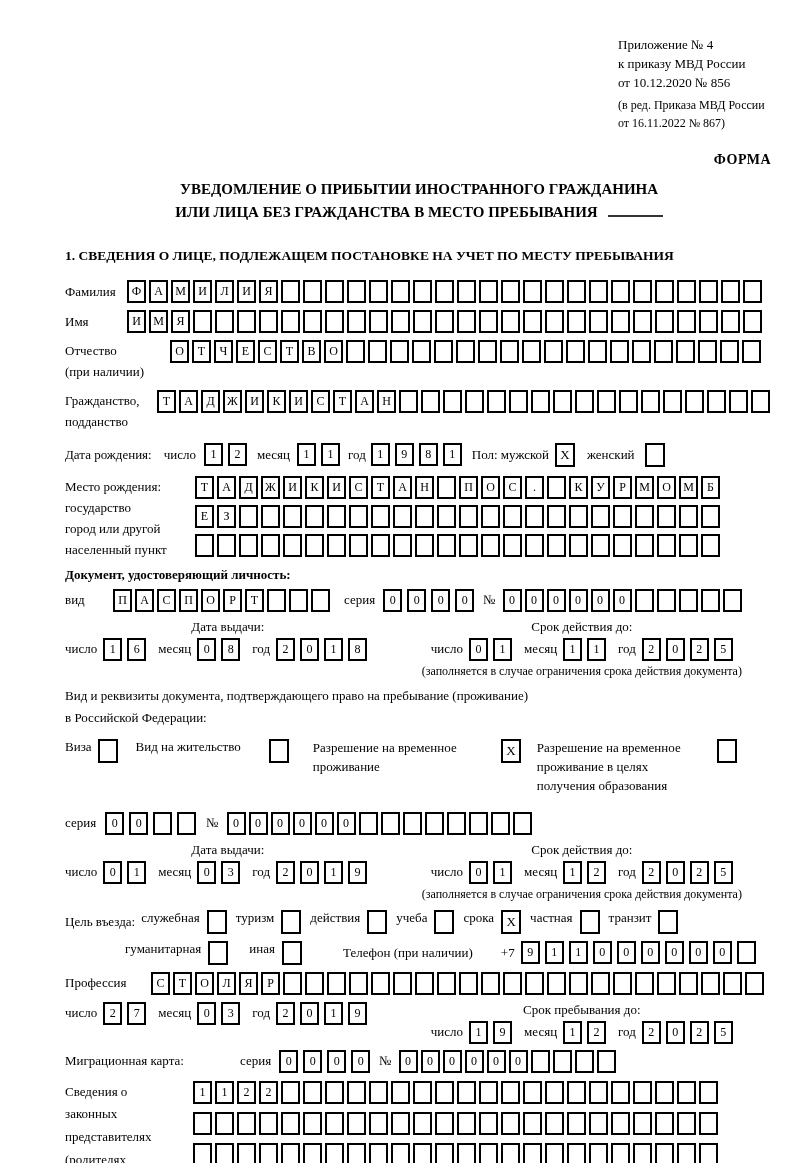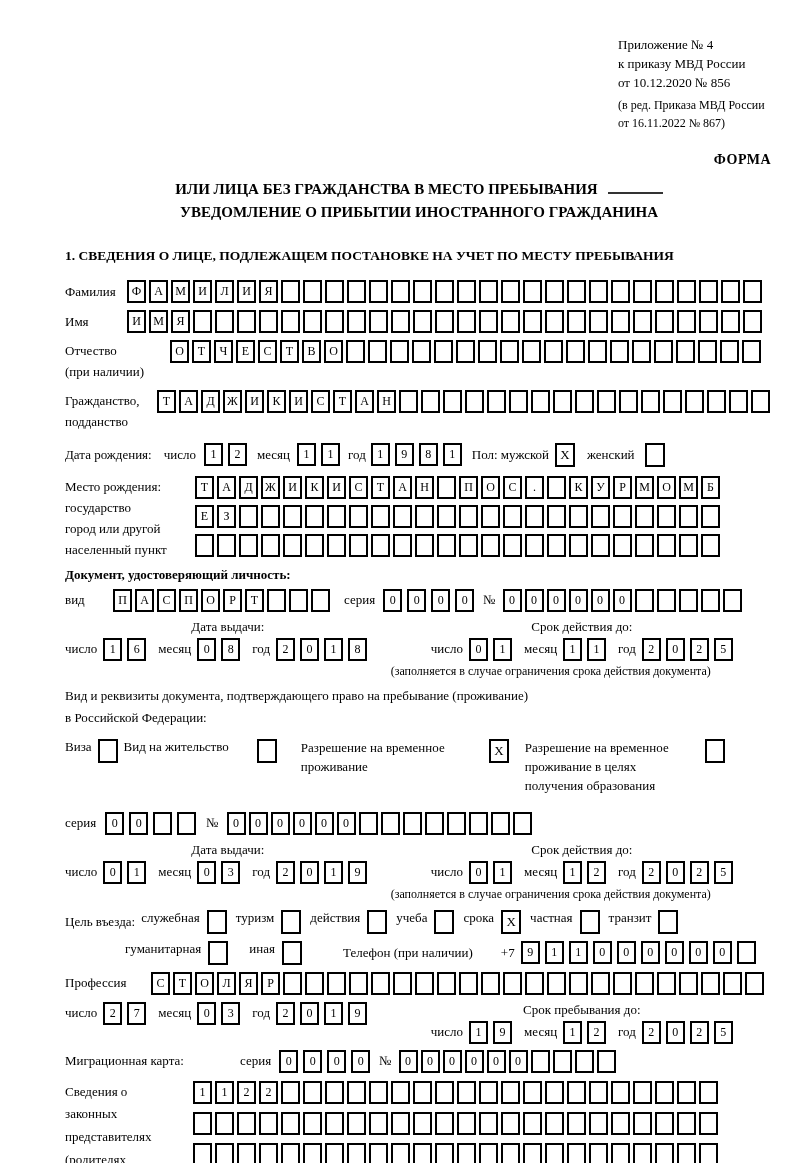--- a/index.html
+++ b/index.html
@@ -47,21 +47,21 @@
 
   .dategrp { display: flex; align-items: center; }
   .dategrp .lab { margin-right: 6px; }
   .dategrp .mid { margin-left: 12px; margin-right: 6px; }
   .cellrow.sp { gap: 5px; }
 
   .twocol { display: flex; margin-bottom: 4px; }
   .tc-l { width: 46%; }
   .tc-r { width: 54%; }
   .tc-h { text-align: center; margin-bottom: 3px; }
-  .note { font-size: 12px; text-align: left; margin-top: 3px; }
+  .note { font-size: 12px; text-align: center; margin-top: 3px; }
 
   .permits { display: flex; align-items: flex-start; margin: 10px 0 16px 0; }
   .permits .p-lbl { text-align: left; line-height: 1.45; }
   .permits .box { margin-left: 10px; }
 
   .purpose-item { display: flex; align-items: flex-start; margin-right: 9px; }
   .purpose-item .box { margin-left: 7px; }
   .center-h { text-align: left; font-weight: bold; margin: 4px 0 6px 0; }
 </style>
 </head>
@@ -73,22 +73,22 @@
     <div class="ml">Приложение № 4
 к приказу МВД России
 от 10.12.2020 № 856</div>
     <div class="ml ed">(в ред. Приказа МВД России
 от 16.11.2022 № 867)</div>
   </div>
 
   <div class="forma">ФОРМА</div>
 
   <div class="title">
+    <div>УВЕДОМЛЕНИЕ О ПРИБЫТИИ ИНОСТРАННОГО ГРАЖДАНИНА</div>
     <div><span>ИЛИ ЛИЦА БЕЗ ГРАЖДАНСТВА В МЕСТО ПРЕБЫВАНИЯ</span><span class="uline"></span></div>
-    <div>УВЕДОМЛЕНИЕ О ПРИБЫТИИ ИНОСТРАННОГО ГРАЖДАНИНА</div>
   </div>
 
   <div class="sec-h">1. СВЕДЕНИЯ О ЛИЦЕ, ПОДЛЕЖАЩЕМ ПОСТАНОВКЕ НА УЧЕТ ПО МЕСТУ ПРЕБЫВАНИЯ</div>
 
   <div class="row">
     <div class="lbl" style="width:62px">Фамилия</div>
     <div class="cellrow">
         <span class="cell">Ф</span>
         <span class="cell">А</span>
         <span class="cell">М</span>
@@ -425,21 +425,21 @@
   </div>
 
   <div style="margin-top:6px; line-height:1.7">
     <div>Вид и реквизиты документа, подтверждающего право на пребывание (проживание)</div>
     <div>в Российской Федерации:</div>
   </div>
 
   <div class="permits">
     <span>Виза</span>
     <span class="box" style="margin-left:6px"></span>
-    <span style="margin-left:6px">Вид на жительство</span>
+    <span style="margin-left:18px">Вид на жительство</span>
     <span class="box" style="margin-left:28px"></span>
     <span class="p-lbl ml" style="margin-left:24px; width:178px">Разрешение на временное
 проживание</span>
     <span class="box">X</span>
     <span class="p-lbl ml" style="margin-left:16px; width:170px">Разрешение на временное
 проживание в целях
 получения образования</span>
     <span class="box"></span>
   </div>
 

